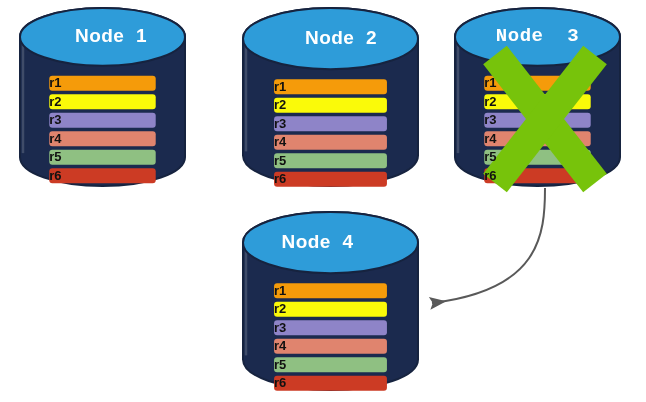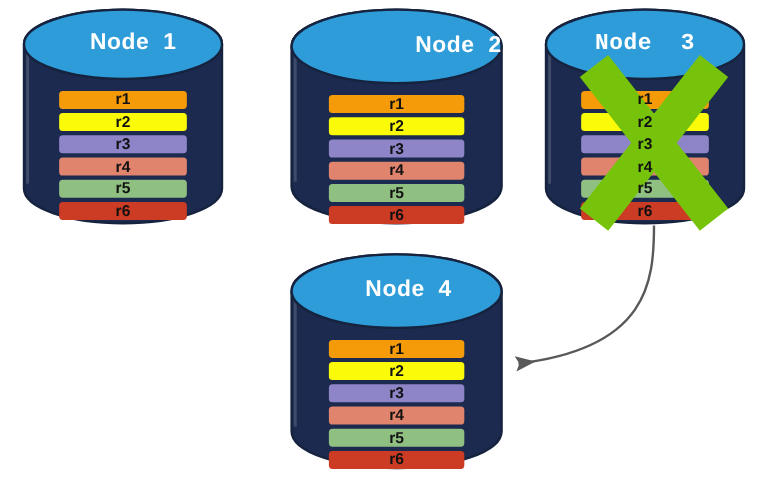--- a/index.html
+++ b/index.html
@@ -32,21 +32,21 @@
     white-space: pre;
     text-align: center;
     pointer-events: none;
   }
   .row-label {
     position: absolute;
     color: #111111;
     font-family: "Liberation Sans", sans-serif;
     font-weight: bold;
     font-size: 13px;
-    text-align: center;
+    text-align: left;
     white-space: pre;
     pointer-events: none;
   }
 </style>
 </head>
 <body>
 
 <svg id="diagram-canvas" viewBox="0 0 646 402" xmlns="http://www.w3.org/2000/svg">
   <defs>
     <marker id="arrowhead" markerWidth="9" markerHeight="9" refX="7.2" refY="3.4" orient="auto" markerUnits="strokeWidth">
@@ -109,34 +109,34 @@
 </svg>
 
 <div id="labels-layer">
     <div class="node-label" style="left: 20px; top: 24.875px; width: 182px;">Node  1</div>
     <div class="row-label" style="left: 49.2875px; top: 75.25px; width: 106.425px; line-height: 15px;">r1</div>
     <div class="row-label" style="left: 49.2875px; top: 93.75px; width: 106.425px; line-height: 15px;">r2</div>
     <div class="row-label" style="left: 49.2875px; top: 112.25px; width: 106.425px; line-height: 15px;">r3</div>
     <div class="row-label" style="left: 49.2875px; top: 130.75px; width: 106.425px; line-height: 15px;">r4</div>
     <div class="row-label" style="left: 49.2875px; top: 149.25px; width: 106.425px; line-height: 15px;">r5</div>
     <div class="row-label" style="left: 49.2875px; top: 167.75px; width: 106.425px; line-height: 15px;">r6</div>
-    <div class="node-label" style="left: 243px; top: 26.625px; width: 196px; padding-left: 41px;">Node  2</div>
+    <div class="node-label" style="left: 243px; top: 26.625px; width: 196px;">Node  2</div>
     <div class="row-label" style="left: 274.062px; top: 78.75px; width: 112.875px; line-height: 15px;">r1</div>
     <div class="row-label" style="left: 274.062px; top: 97.25px; width: 112.875px; line-height: 15px;">r2</div>
     <div class="row-label" style="left: 274.062px; top: 115.75px; width: 112.875px; line-height: 15px;">r3</div>
     <div class="row-label" style="left: 274.062px; top: 134.25px; width: 112.875px; line-height: 15px;">r4</div>
     <div class="row-label" style="left: 274.062px; top: 152.75px; width: 112.875px; line-height: 15px;">r5</div>
     <div class="row-label" style="left: 274.062px; top: 171.25px; width: 112.875px; line-height: 15px;">r6</div>
     <div class="node-label" style="left: 455px; top: 24.875px; width: 165px; font-family: Liberation Mono, monospace;">Node  3</div>
     <div class="row-label" style="left: 484.288px; top: 75.25px; width: 106.425px; line-height: 15px;">r1</div>
     <div class="row-label" style="left: 484.288px; top: 93.75px; width: 106.425px; line-height: 15px;">r2</div>
     <div class="row-label" style="left: 484.288px; top: 112.25px; width: 106.425px; line-height: 15px;">r3</div>
     <div class="row-label" style="left: 484.288px; top: 130.75px; width: 106.425px; line-height: 15px;">r4</div>
     <div class="row-label" style="left: 484.288px; top: 149.25px; width: 106.425px; line-height: 15px;">r5</div>
     <div class="row-label" style="left: 484.288px; top: 167.75px; width: 106.425px; line-height: 15px;">r6</div>
-    <div class="node-label" style="left: 253px; top: 230.625px; width: 175px;">Node  4</div>
+    <div class="node-label" style="left: 230px; top: 230.625px; width: 175px;">Node  4</div>
     <div class="row-label" style="left: 274.062px; top: 282.75px; width: 112.875px; line-height: 15px;">r1</div>
     <div class="row-label" style="left: 274.062px; top: 301.25px; width: 112.875px; line-height: 15px;">r2</div>
     <div class="row-label" style="left: 274.062px; top: 319.75px; width: 112.875px; line-height: 15px;">r3</div>
     <div class="row-label" style="left: 274.062px; top: 338.25px; width: 112.875px; line-height: 15px;">r4</div>
     <div class="row-label" style="left: 274.062px; top: 356.75px; width: 112.875px; line-height: 15px;">r5</div>
     <div class="row-label" style="left: 274.062px; top: 375.25px; width: 112.875px; line-height: 15px;">r6</div>
   </div>
 
 </body></html>

